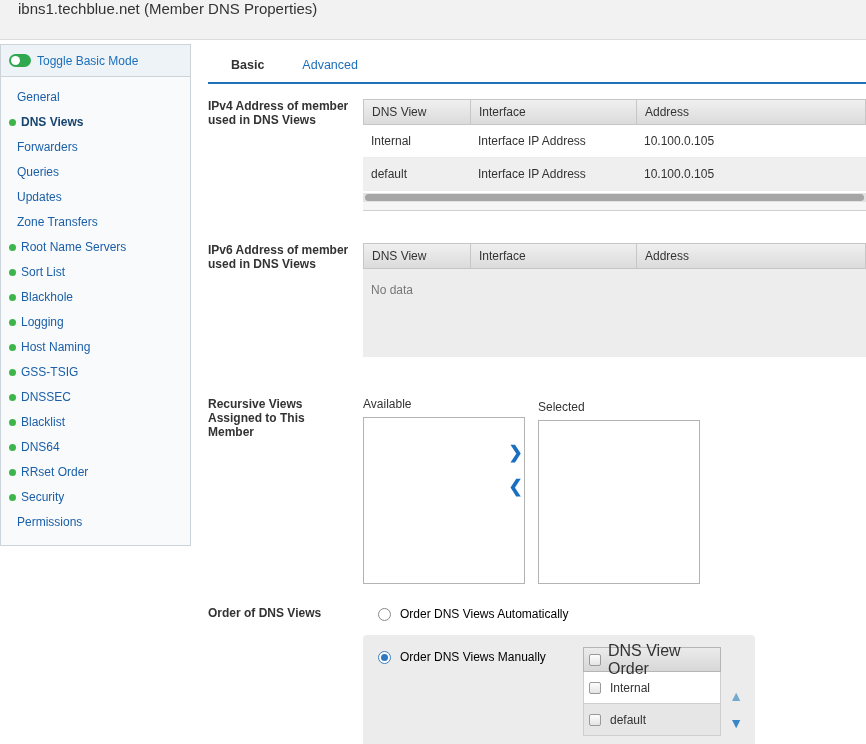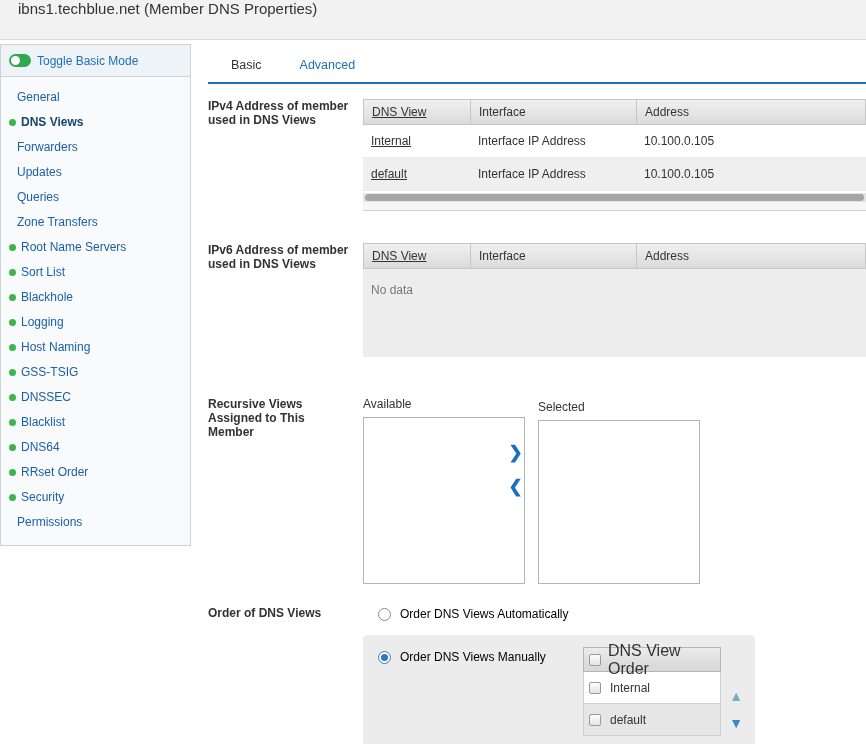--- a/index.html
+++ b/index.html
@@ -29,34 +29,34 @@
   .menu-item.has-dot { padding-left:8px; }
   .menu-item .dot { width:7px; height:7px; border-radius:50%; background:#3db54b;
                     margin-right:5px; flex:0 0 auto; }
   .menu-item.active { font-weight:bold; color:#17456f; }
 
   
   .main { position:absolute; left:208px; top:0; right:0; }
   .tabs { display:flex; gap:38px; margin-top:8px; height:36px; align-items:center;
           padding-left:23px; border-bottom:2px solid #1e70bb; }
   .tab { font-size:12.5px; color:#1c6fbb; cursor:pointer; }
-  .tab.active { color:#333; font-weight:normal; }
+  .tab.active { color:#333; font-weight:bold; }
 
   .section { display:flex; }
   .label-col { width:155px; padding-right:12px; font-weight:bold; font-size:12px;
                color:#333; line-height:14px; }
   .content-col { flex:1; min-width:0; }
 
   
   .grid-header { display:flex; height:26px; background:linear-gradient(#f0f0f0,#dbdbdb);
                  border:1px solid #c6c6c6; }
   .gh-cell { line-height:24px; font-size:12px; color:#333; padding-left:8px;
              border-right:1px solid #c6c6c6; cursor:pointer; }
   .gh-cell:last-child { border-right:none; }
-  .c1 { width:107px; flex:0 0 auto;text-decoration:underline; } .c2 { width:166px; flex:0 0 auto; } .c3 { flex:1; }
+  .c1 { width:107px; flex:0 0 auto; } .c2 { width:166px; flex:0 0 auto; } .c3 { flex:1; }
   .grid-row { display:flex; height:33px; align-items:center; font-size:12px;
               border-bottom:1px solid #ececec; cursor:pointer; }
   .grid-row.alt { background:#efefef; }
   .gr-cell { padding-left:8px; }
   .hscroll { margin-top:2px; height:9px; background:#e3e3e3; padding:1px 2px; }
   .hscroll .thumb { height:7px; background:#a6a6a6; border-radius:4px; width:100%; cursor:pointer; }
   .grid-footer { height:9px; background:#f6f6f6; border-bottom:1px solid #cfcfcf; }
   .empty-body { height:88px; background:#ededed; font-size:12px; color:#777;
                 padding:14px 0 0 8px; }
 
@@ -118,24 +118,24 @@
           <span>General</span>
         </div>
       <div class="menu-item has-dot active">
           <span class="dot"></span>
           <span>DNS Views</span>
         </div>
       <div class="menu-item">
           <span>Forwarders</span>
         </div>
       <div class="menu-item">
+          <span>Queries</span>
+        </div>
+      <div class="menu-item">
           <span>Updates</span>
-        </div>
-      <div class="menu-item">
-          <span>Queries</span>
         </div>
       <div class="menu-item">
           <span>Zone Transfers</span>
         </div>
       <div class="menu-item has-dot">
           <span class="dot"></span>
           <span>Root Name Servers</span>
         </div>
       <div class="menu-item has-dot">
           <span class="dot"></span>

